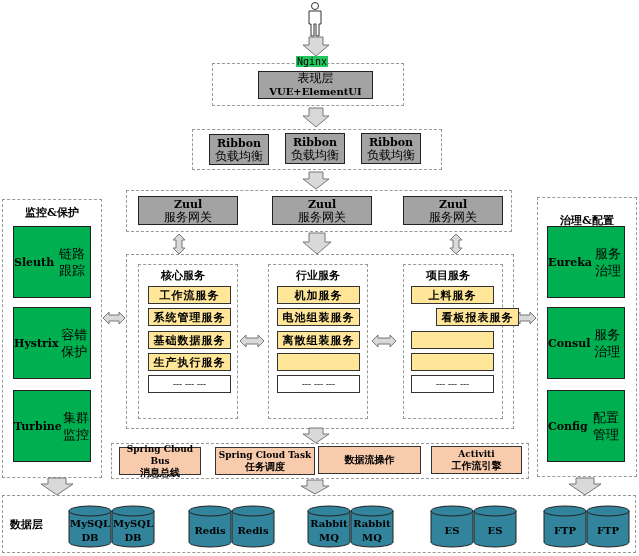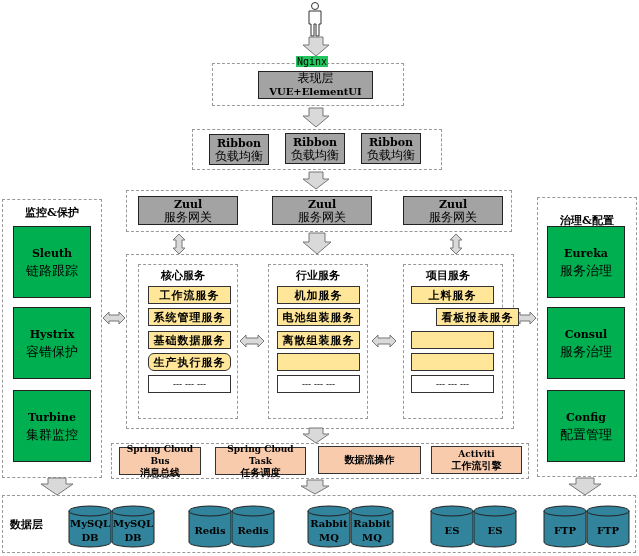--- a/index.html
+++ b/index.html
@@ -1,21 +1,21 @@
 <!DOCTYPE html>
 <html><head>
 <meta charset="utf-8">
 <style>
   html,body{margin:0;padding:0;background:#fff;}
   body{width:639px;height:556px;position:relative;overflow:hidden;font-family:"DejaVu Serif","Liberation Serif",serif;color:#000;}
   .abs{position:absolute;box-sizing:border-box;}
   .dash{border:1px dashed #999;}
   .blue{background:#a3a3a3;border:1px solid #222;text-align:center;font-size:11px;line-height:13px;display:flex;flex-direction:column;justify-content:center;align-items:center;font-weight:bold;}
   .blue .zh{font-weight:normal;font-size:12px;}
-  .green{background:#00b050;border:1px solid #222;text-align:center;font-size:11px;line-height:17px;display:flex;flex-direction:column;justify-content:center;align-items:center;font-weight:bold;}
+  .green{background:#00b050;border:1px solid #222;text-align:center;font-size:11px;line-height:17px;display:flex;flex-direction:row;justify-content:center;align-items:center;font-weight:bold;}
   .green .zh{font-weight:normal;font-size:13px;}
   .yellow{background:#ffe699;border:1px solid #333;font-size:11px;display:flex;align-items:center;justify-content:center;font-weight:bold;letter-spacing:1px;}
   .white{background:#fff;border:1px solid #333;font-size:9px;display:flex;align-items:center;justify-content:center;}
   .peach{background:#f8cbad;border:1px solid #333;text-align:center;font-size:9px;line-height:12px;display:flex;flex-direction:column;justify-content:center;align-items:center;font-weight:bold;}
   .peach .zh{font-size:10px;}
   .title{font-size:11px;font-weight:bold;text-align:center;}
   .arrowsvg{position:absolute;overflow:visible;}
   .cyl{position:absolute;}
   .cyl-label{position:absolute;font-size:10px;font-weight:bold;text-align:center;line-height:14px;color:#000;display:flex;flex-direction:column;justify-content:center;align-items:center;}
 </style>
@@ -127,21 +127,21 @@
     <path d="M0 7 L6 1 V4 H16 V1 L22 7 L16 13 V10 H6 V13 Z" fill="#d9d9d9" stroke="#777"></path>
   </svg>
 
 <div class="abs dash" style="left:126px;top:254px;width:388px;height:175px;"></div>
 
 <div class="abs dash" style="left:138px;top:264px;width:100px;height:155px;"></div>
 <div class="abs title" style="left:138px;top:268px;width:90px;">核心服务</div>
 <div class="abs yellow" style="left:148px;top:286px;width:83px;height:18px;">工作流服务</div>
 <div class="abs yellow" style="left:148px;top:308px;width:83px;height:18px;">系统管理服务</div>
 <div class="abs yellow" style="left:148px;top:331px;width:83px;height:18px;">基础数据服务</div>
-<div class="abs yellow" style="left:148px;top:353px;width:83px;height:18px;border-radius:6px;">生产执行服务</div>
+<div class="abs yellow" style="left:148px;top:353px;width:83px;height:18px;">生产执行服务</div>
 <div class="abs white" style="left:148px;top:375px;width:83px;height:18px;">--- --- ---</div>
 
 <div class="abs dash" style="left:268px;top:264px;width:100px;height:155px;"></div>
 <div class="abs title" style="left:268px;top:268px;width:100px;">行业服务</div>
 <div class="abs yellow" style="left:277px;top:286px;width:83px;height:18px;">机加服务</div>
 <div class="abs yellow" style="left:277px;top:308px;width:83px;height:18px;">电池组装服务</div>
 <div class="abs yellow" style="left:277px;top:331px;width:83px;height:18px;">离散组装服务</div>
 <div class="abs yellow" style="left:277px;top:353px;width:83px;height:18px;"></div>
 <div class="abs white" style="left:277px;top:375px;width:83px;height:18px;">--- --- ---</div>
 
@@ -155,21 +155,21 @@
 
 <svg class="arrowsvg" style="left:302px;top:428px;" width="28" height="16">
     <path d="M7 0 H21 V6 H27 L14 15 L1 6 H7 Z" fill="#d9d9d9" stroke="#777"></path>
   </svg>
 
 <div class="abs dash" style="left:111px;top:443px;width:418px;height:36px;"></div>
 <div class="abs peach" style="left:119px;top:447px;width:82px;height:28px;">
   <span>Spring Cloud Bus</span>
   <span class="zh">消息总线</span>
 </div>
-<div class="abs peach" style="left:215px;top:447px;width:91px;height:28px;">
+<div class="abs peach" style="left:215px;top:447px;width:100px;height:28px;">
   <span>Spring Cloud Task</span>
   <span class="zh">任务调度</span>
 </div>
 <div class="abs peach" style="left:318px;top:446px;width:103px;height:28px;">
   <span class="zh">数据流操作</span>
 </div>
 <div class="abs peach" style="left:431px;top:446px;width:91px;height:28px;">
   <span>Activiti</span>
   <span class="zh">工作流引擎</span>
 </div>

